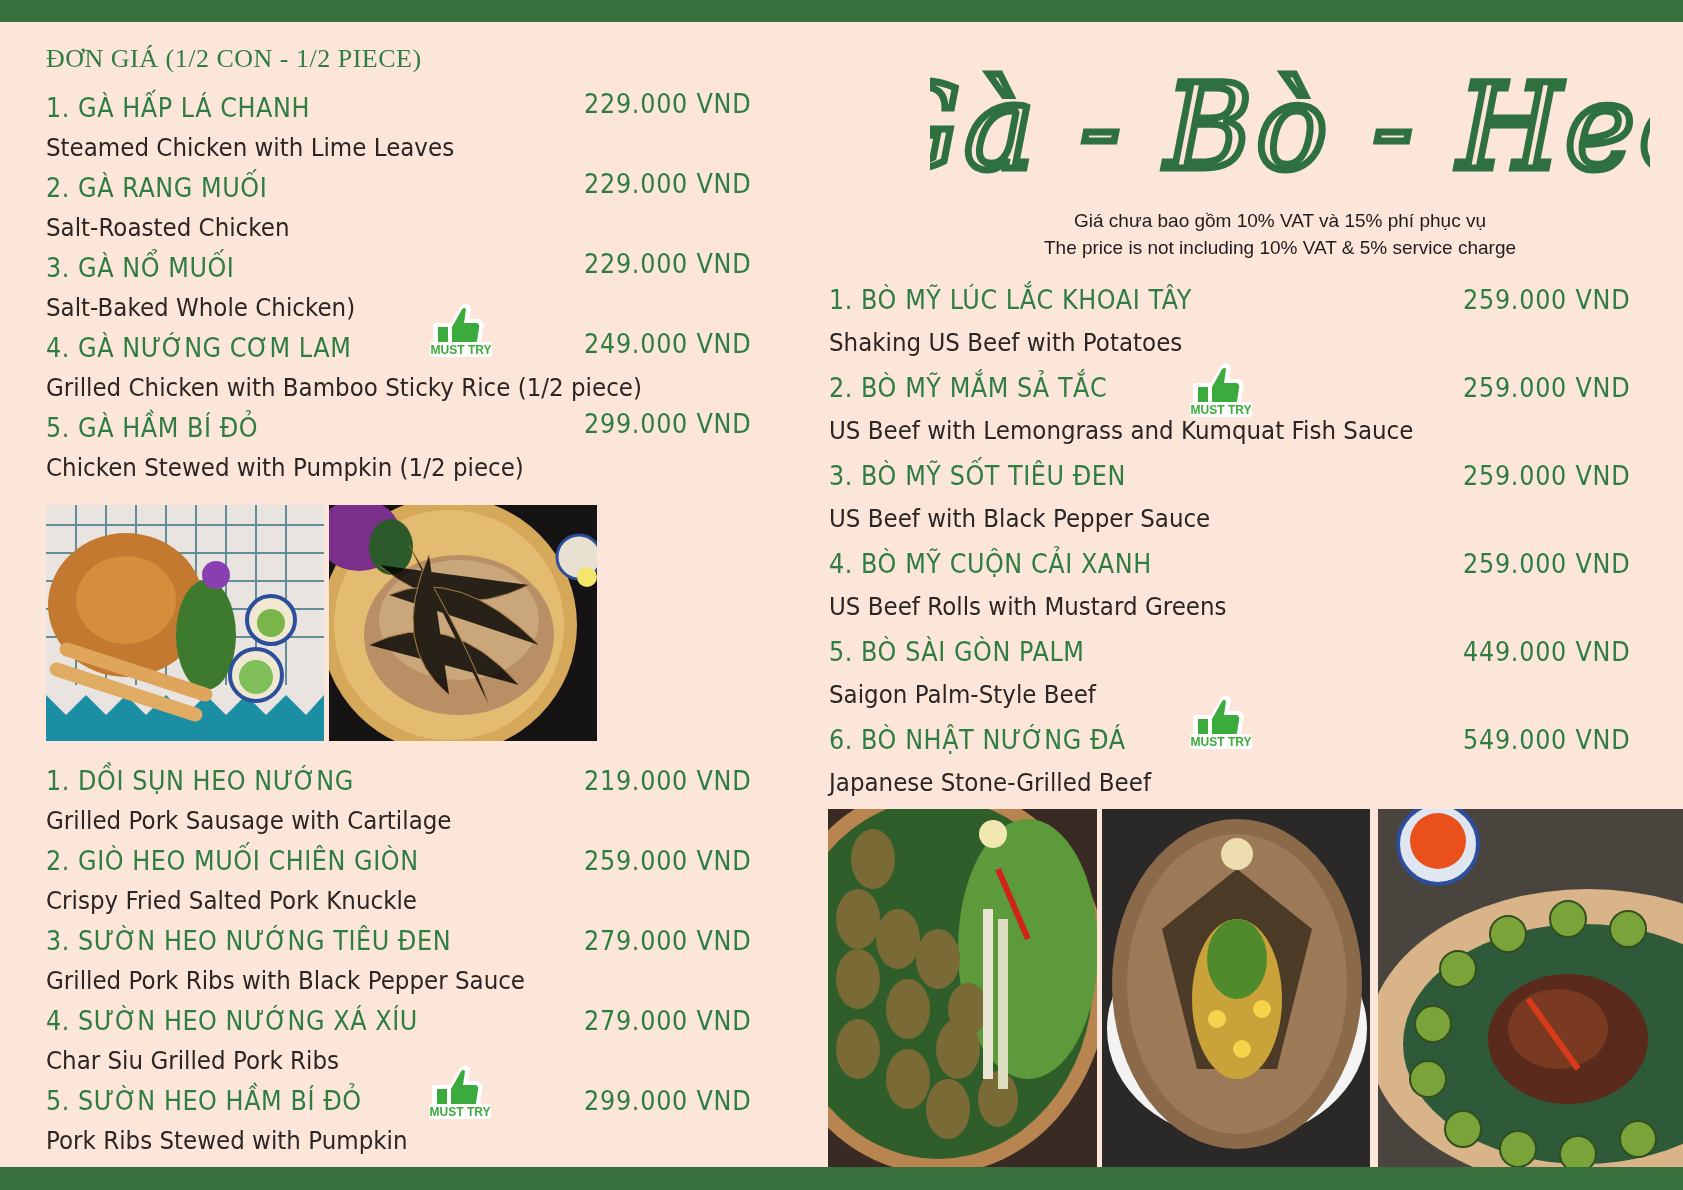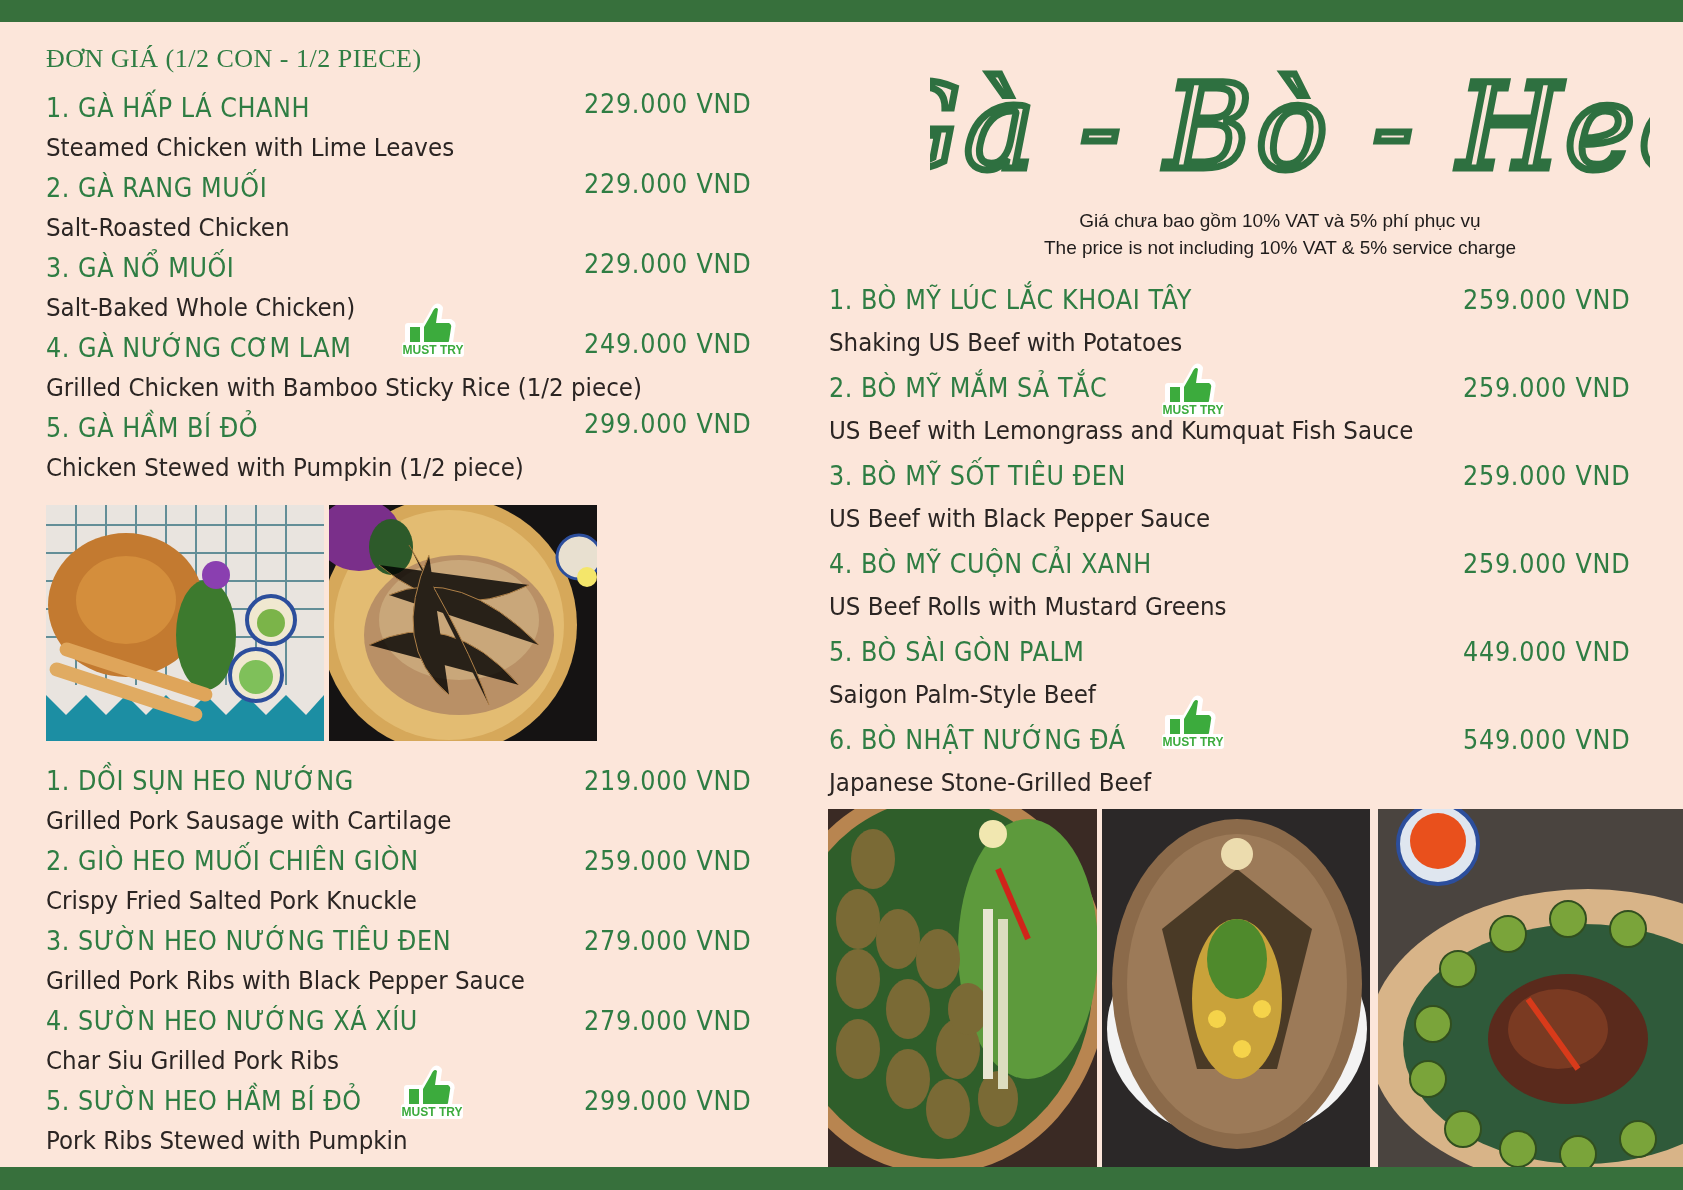--- a/index.html
+++ b/index.html
@@ -32,21 +32,21 @@
   .item-desc {
     position: absolute; color: #2b2523; font-size: 25px;
     font-family: "DejaVu Sans", sans-serif; white-space: nowrap;
     transform: scaleX(0.92); transform-origin: left center;
   }
 
   .photo { position: absolute; overflow: hidden; }
   .photo svg { width: 100%; height: 100%; display: block; }
 
   .must-try {
-    position: absolute; width: 70px; height: 62px;
+    position: absolute; width: 70px; height: 62px; margin-left: 28px;
   }
   .must-try svg { width: 100%; height: 100%; display:block; }
 
   .logo {
     position: absolute; left: 930px; top: 48px; width: 720px; height: 150px;
   }
   .logo svg { width: 100%; height: 100%; display: block; }
 
   .note {
     position: absolute; left: 880px; width: 800px; text-align: center;
@@ -189,21 +189,21 @@
     <text x="33" y="58" text-anchor="middle" font-family="Liberation Sans, sans-serif" font-weight="bold" font-size="12" fill="#3cab3d">MUST TRY</text>
   </svg>
 </div>
 
 <div class="logo">
   <svg viewBox="0 0 720 150">
     <text x="360" y="120" text-anchor="middle" font-family="DejaVu Serif, serif" font-style="italic" font-size="118" fill="none" stroke="#2e7040" stroke-width="7" letter-spacing="4">Gà - Bò - Heo</text>
   </svg>
 </div>
 
-<div class="note" style="top:210px">Giá chưa bao gồm 10% VAT và 5% phí phục vụ</div>
+<div class="note" style="top:210px">Giá chưa bao gồm 10% VAT và 15% phí phục vụ</div>
 <div class="note" style="top:237px">The price is not including 10% VAT &amp; 5% service charge</div>
 
 <div>
   <div>
     <div class="item-name" style="left:829px;top:285px">1. BÒ MỸ LÚC LẮC KHOAI TÂY</div>
     <div class="item-price" style="left:1463px;top:285px">259.000 VND</div>
     <div class="item-desc" style="left:829px;top:328px">Shaking US Beef with Potatoes</div>
   </div>
   <div>
     <div class="item-name" style="left:829px;top:373px">2. BÒ MỸ MẮM SẢ TẮC</div>

